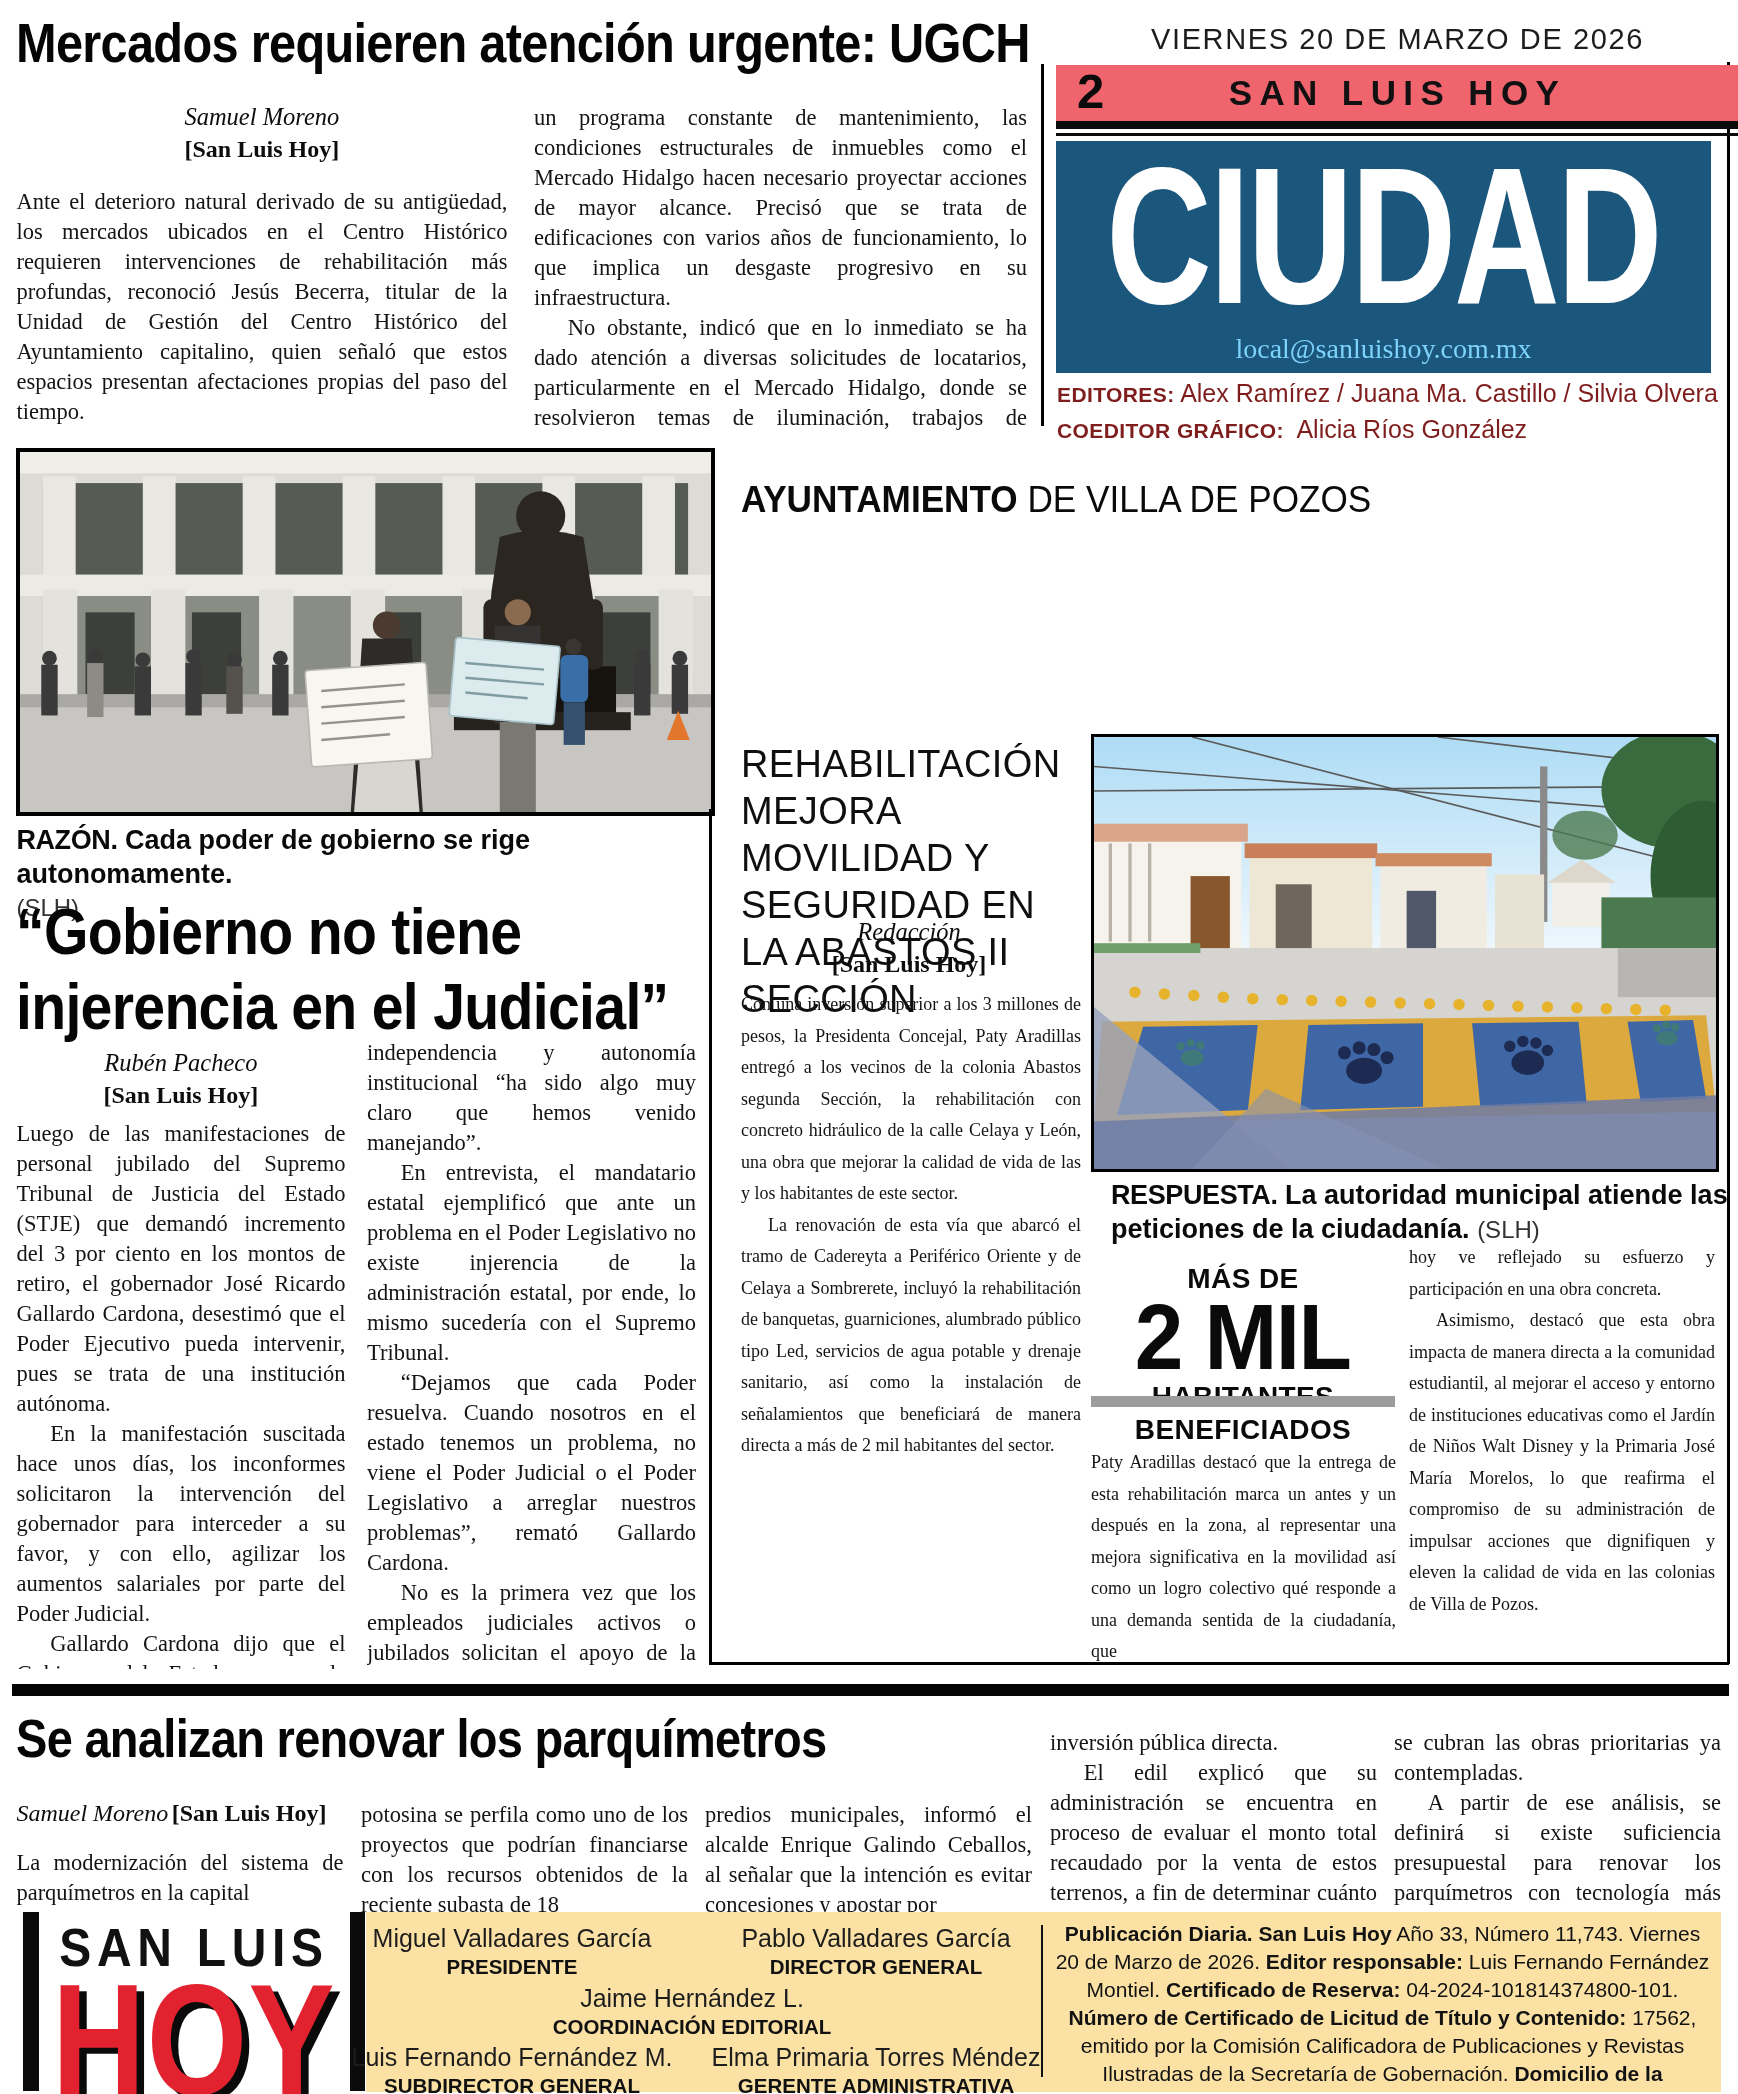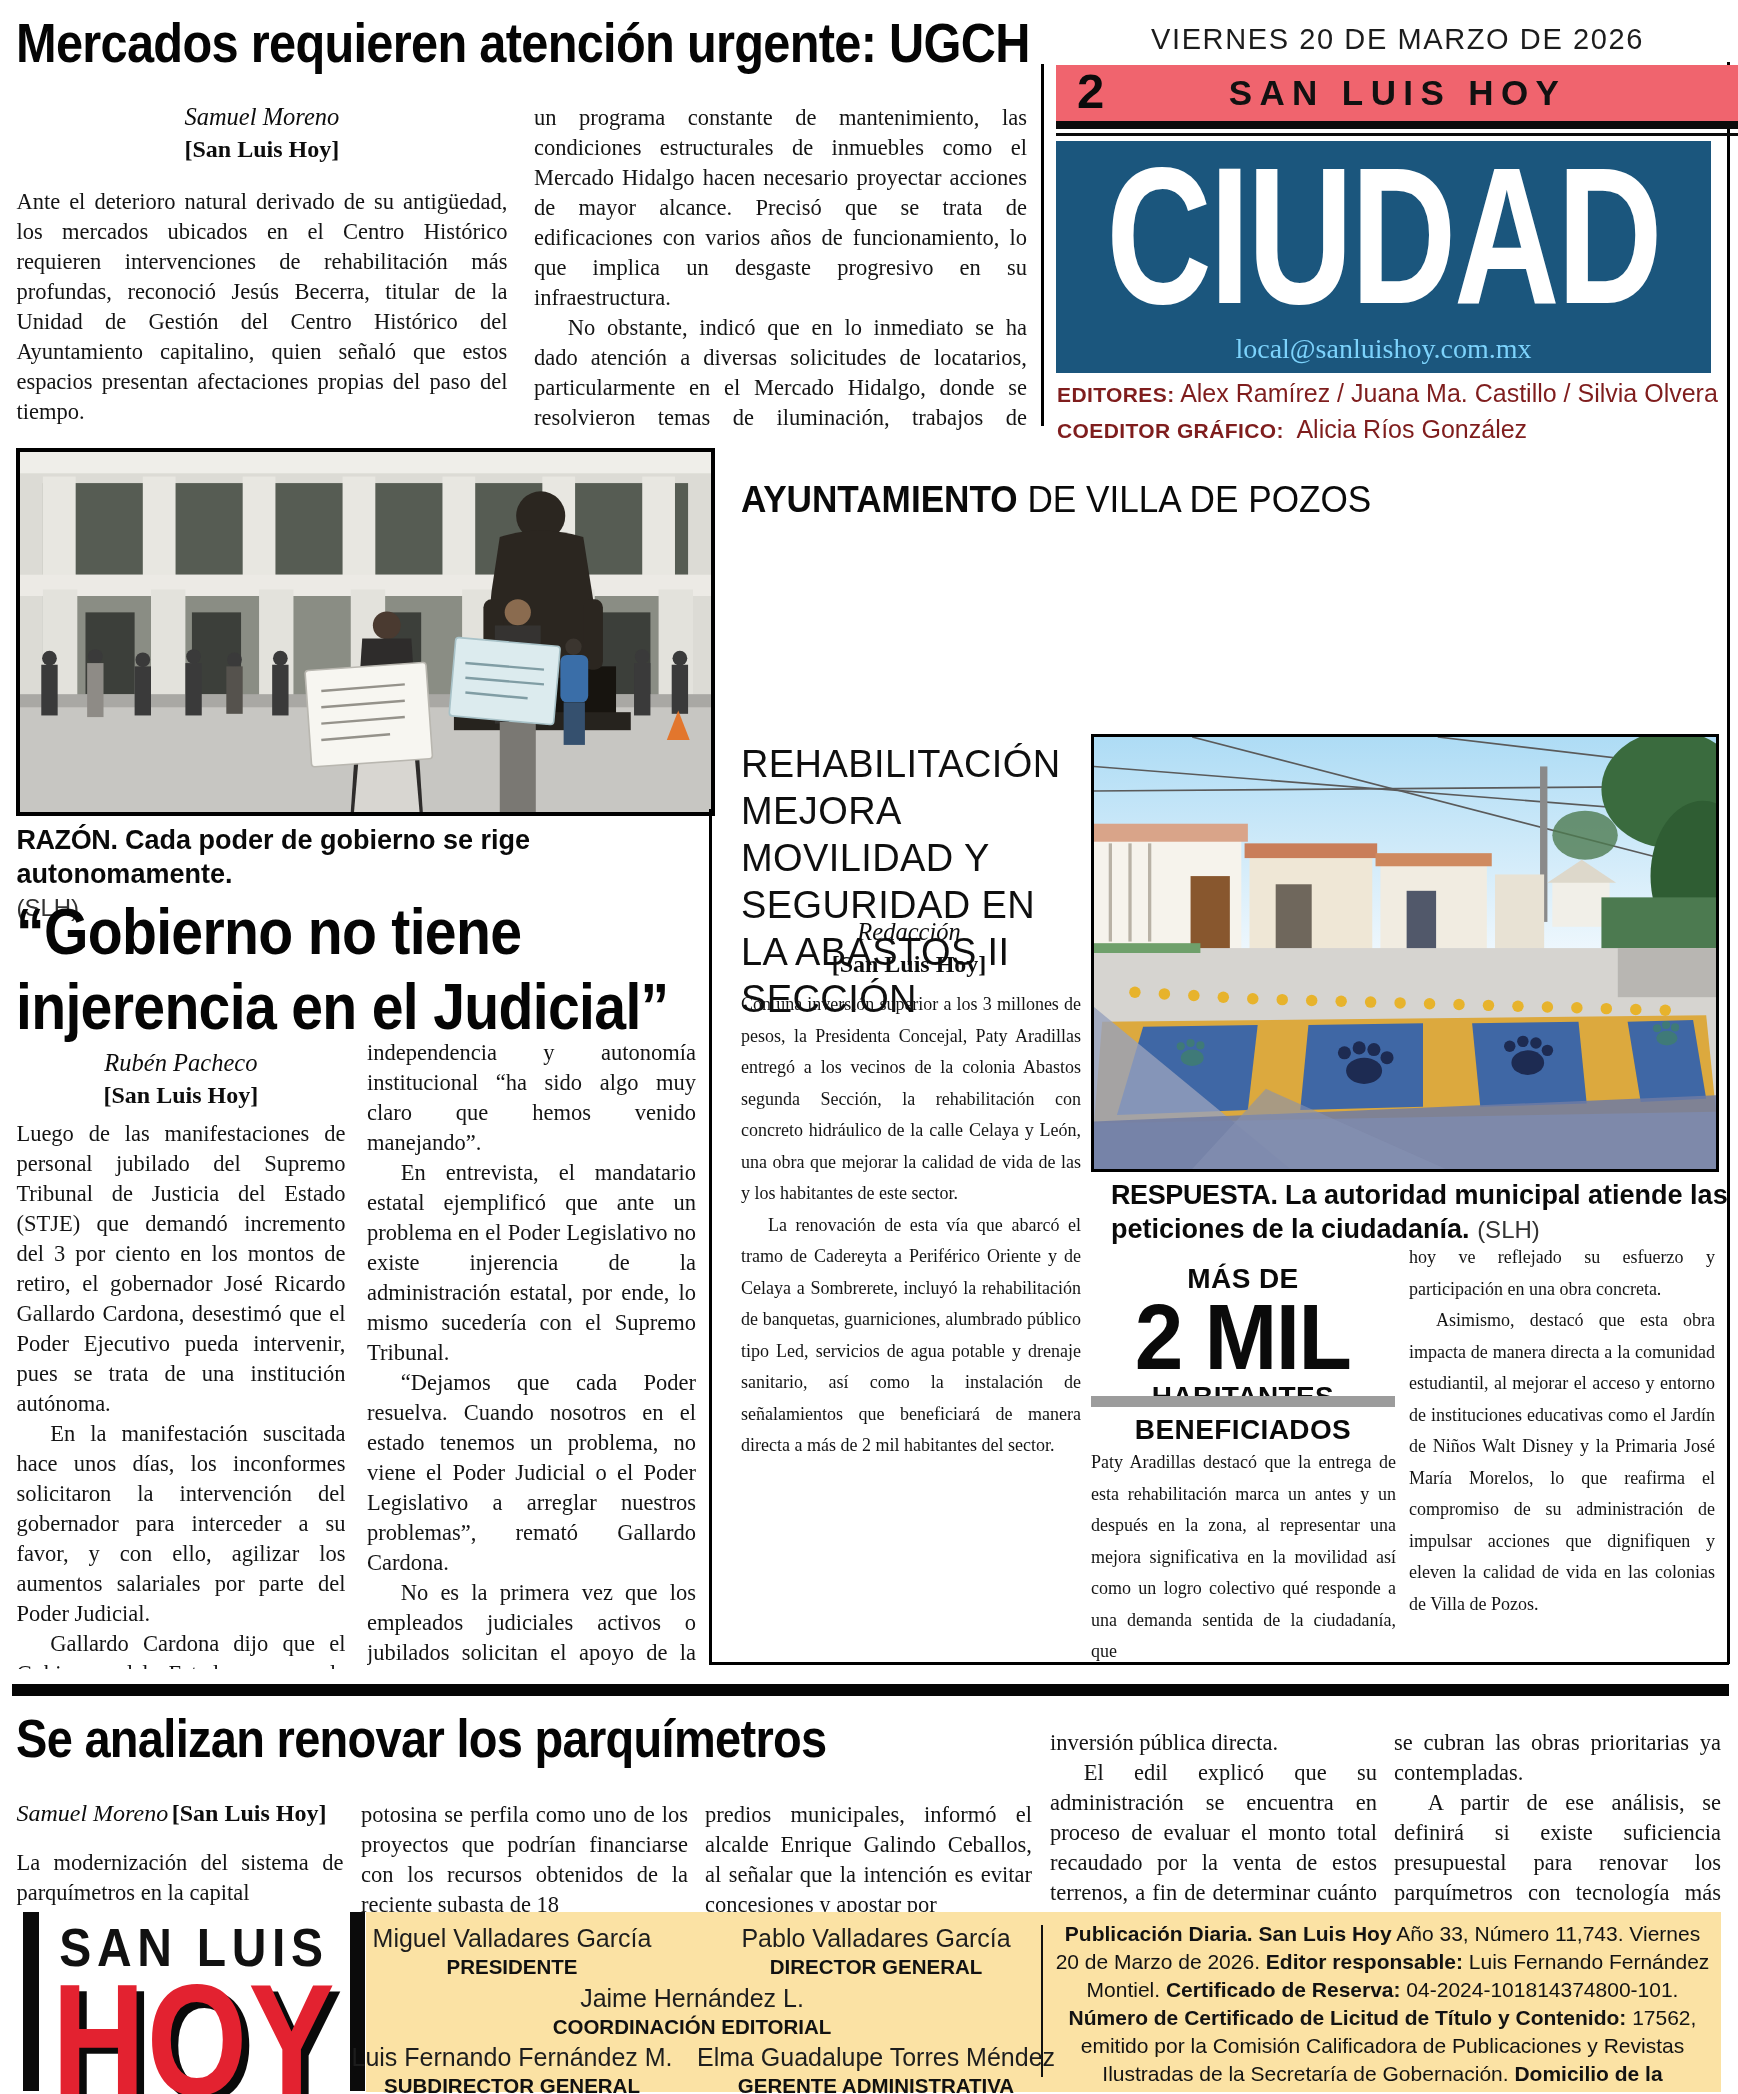--- a/index.html
+++ b/index.html
@@ -425,21 +425,21 @@
     </div>
     <div class="staff" style="left:326px;top:72px;">
       <span class="nm">Jaime Hernández L.</span>
         <span class="rl">COORDINACIÓN EDITORIAL</span>
     </div>
     <div class="staff" style="left:146px;top:131px;">
       <span class="nm">Luis Fernando Fernández M.</span>
         <span class="rl">SUBDIRECTOR GENERAL</span>
     </div>
     <div class="staff" style="left:510px;top:131px;">
-      <span class="nm">Elma Guadalupe Torres Méndez</span>
+      <span class="nm">Elma Primaria Torres Méndez</span>
         <span class="rl">GERENTE ADMINISTRATIVA</span>
     </div>
     <div style="position:absolute;left:675px;top:13px;width:1.6px;height:152px;background:#111;"></div>
     <div class="legal" style="position:absolute;left:689px;top:8.2px;width:655px;"><b>Publicación Diaria. San Luis Hoy</b>  Año 33, Número 11,743.  Viernes 20 de Marzo de 2026. <b>Editor responsable:</b> Luis Fernando Fernández Montiel. <b>Certificado de Reserva:</b> 04-2024-101814374800-101. <b>Número de Certificado de Licitud de Título y Contenido:</b> 17562, emitido por la Comisión Calificadora de Publicaciones y Revistas Ilustradas de la Secretaría de Gobernación. <b>Domicilio de la Publicación:</b> Independencia No. 1205, Zona Centro C.P. 78000 San Luis Potosí, SLP, México. Editora Mival, S.A. de C.V. Galeana No. 485, Zona Centro C.P. 78000, San Luis Potosí, S.L.P., México. Impreso en: Galeana No. 485, San Luis Potosí, S.L.P., México. Distribuidor: Unión de Voceadores de Periódicos y Revistas de San Luis Potosí, A.C. Calle Chicosein No. 300 Col Centro, C.P. 78000 San Luis Potosí, SLP</div>
   </div>
 
 </div>
 
 
 </body></html>

